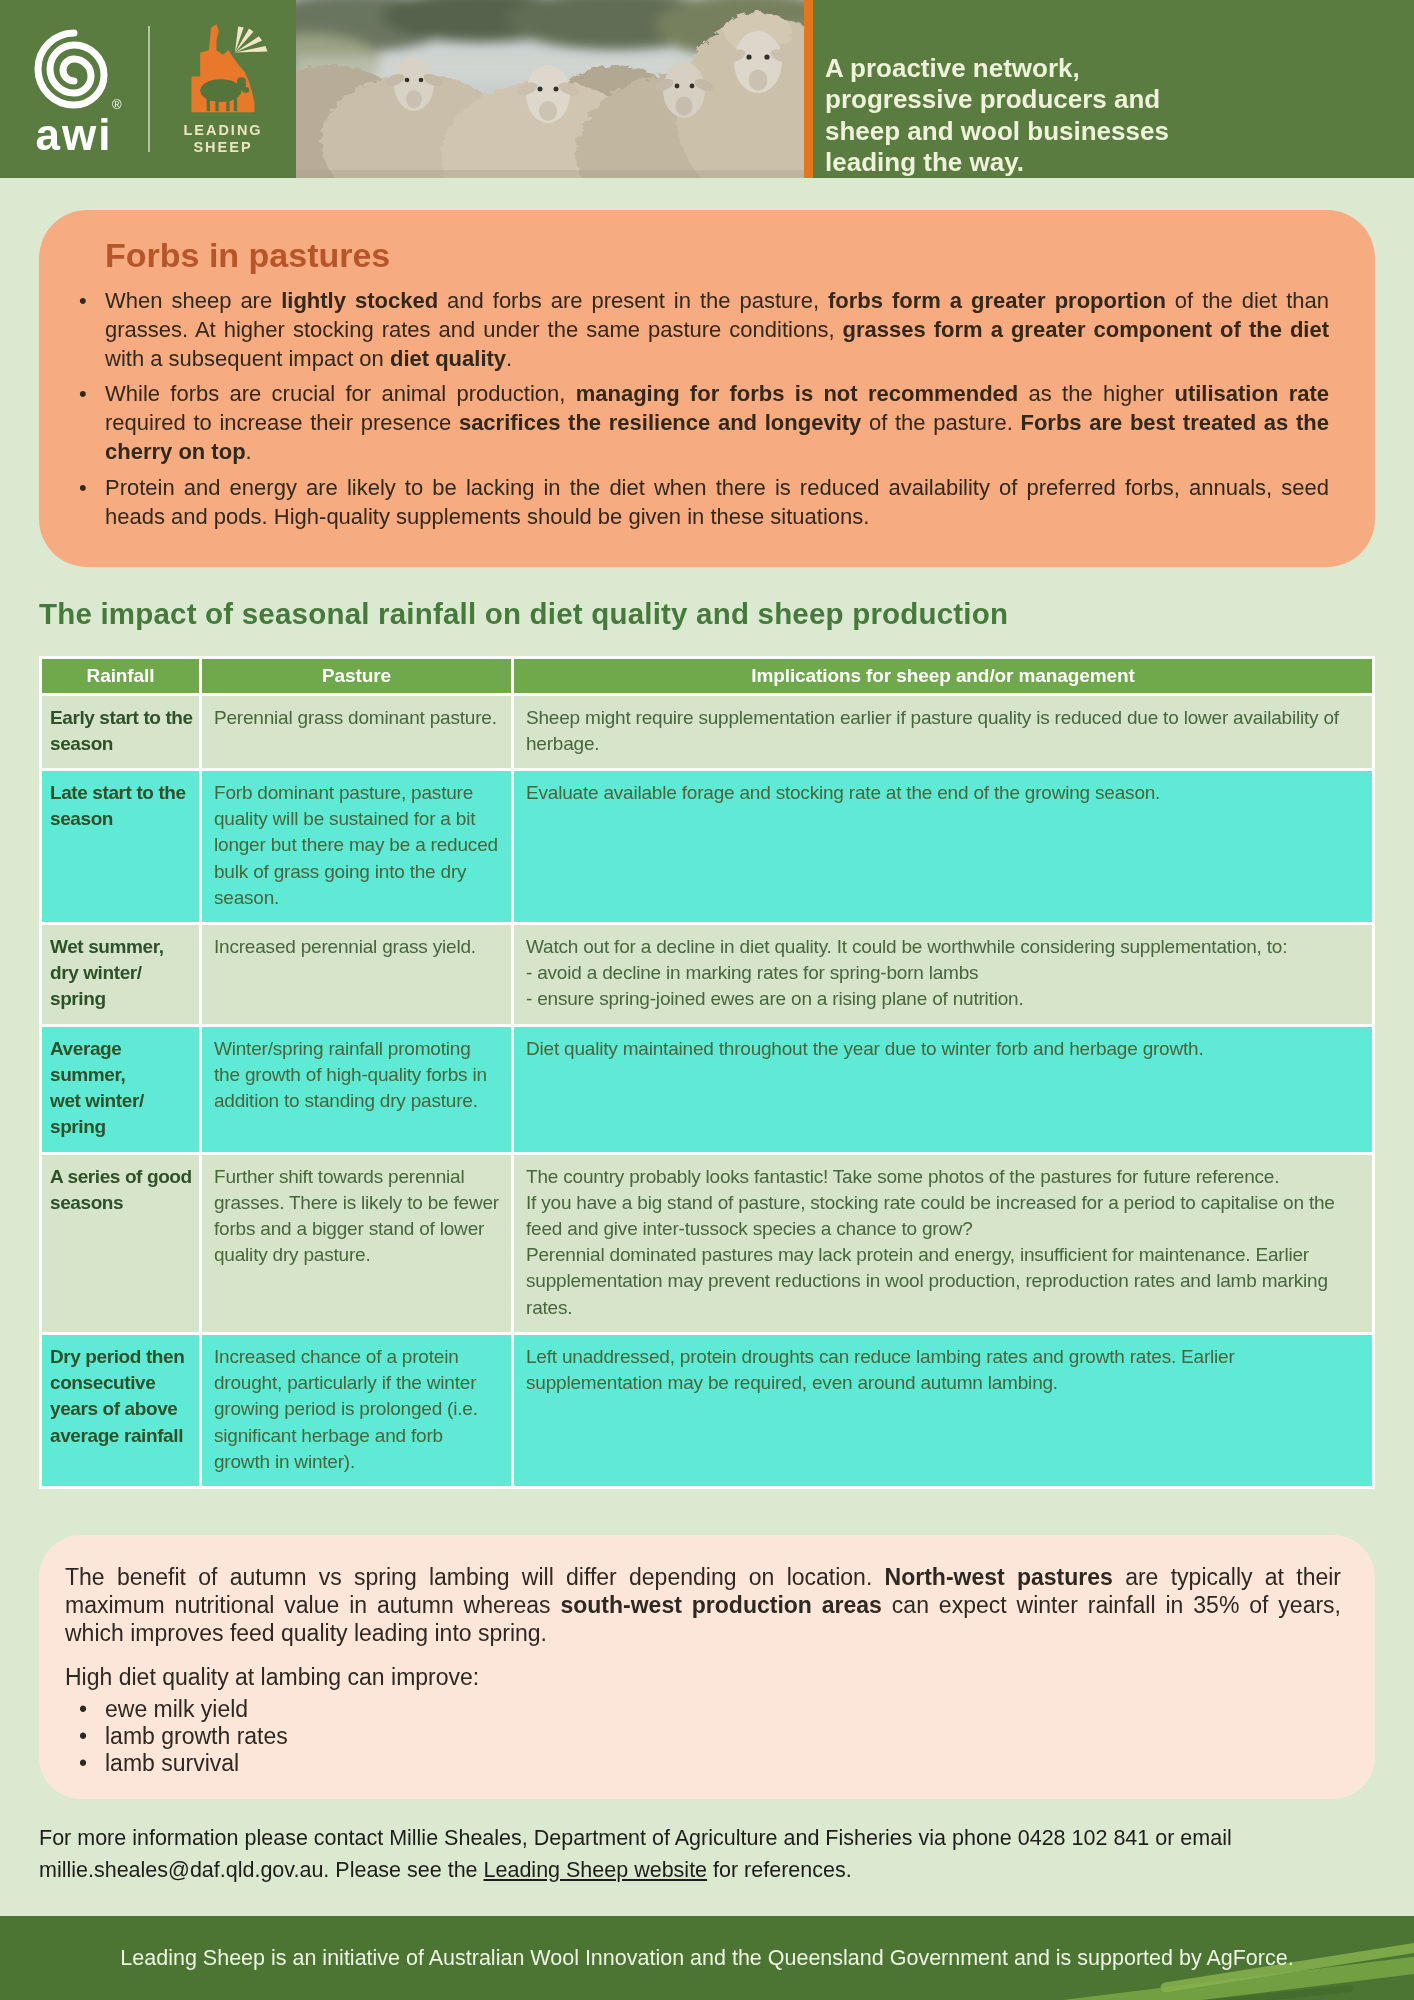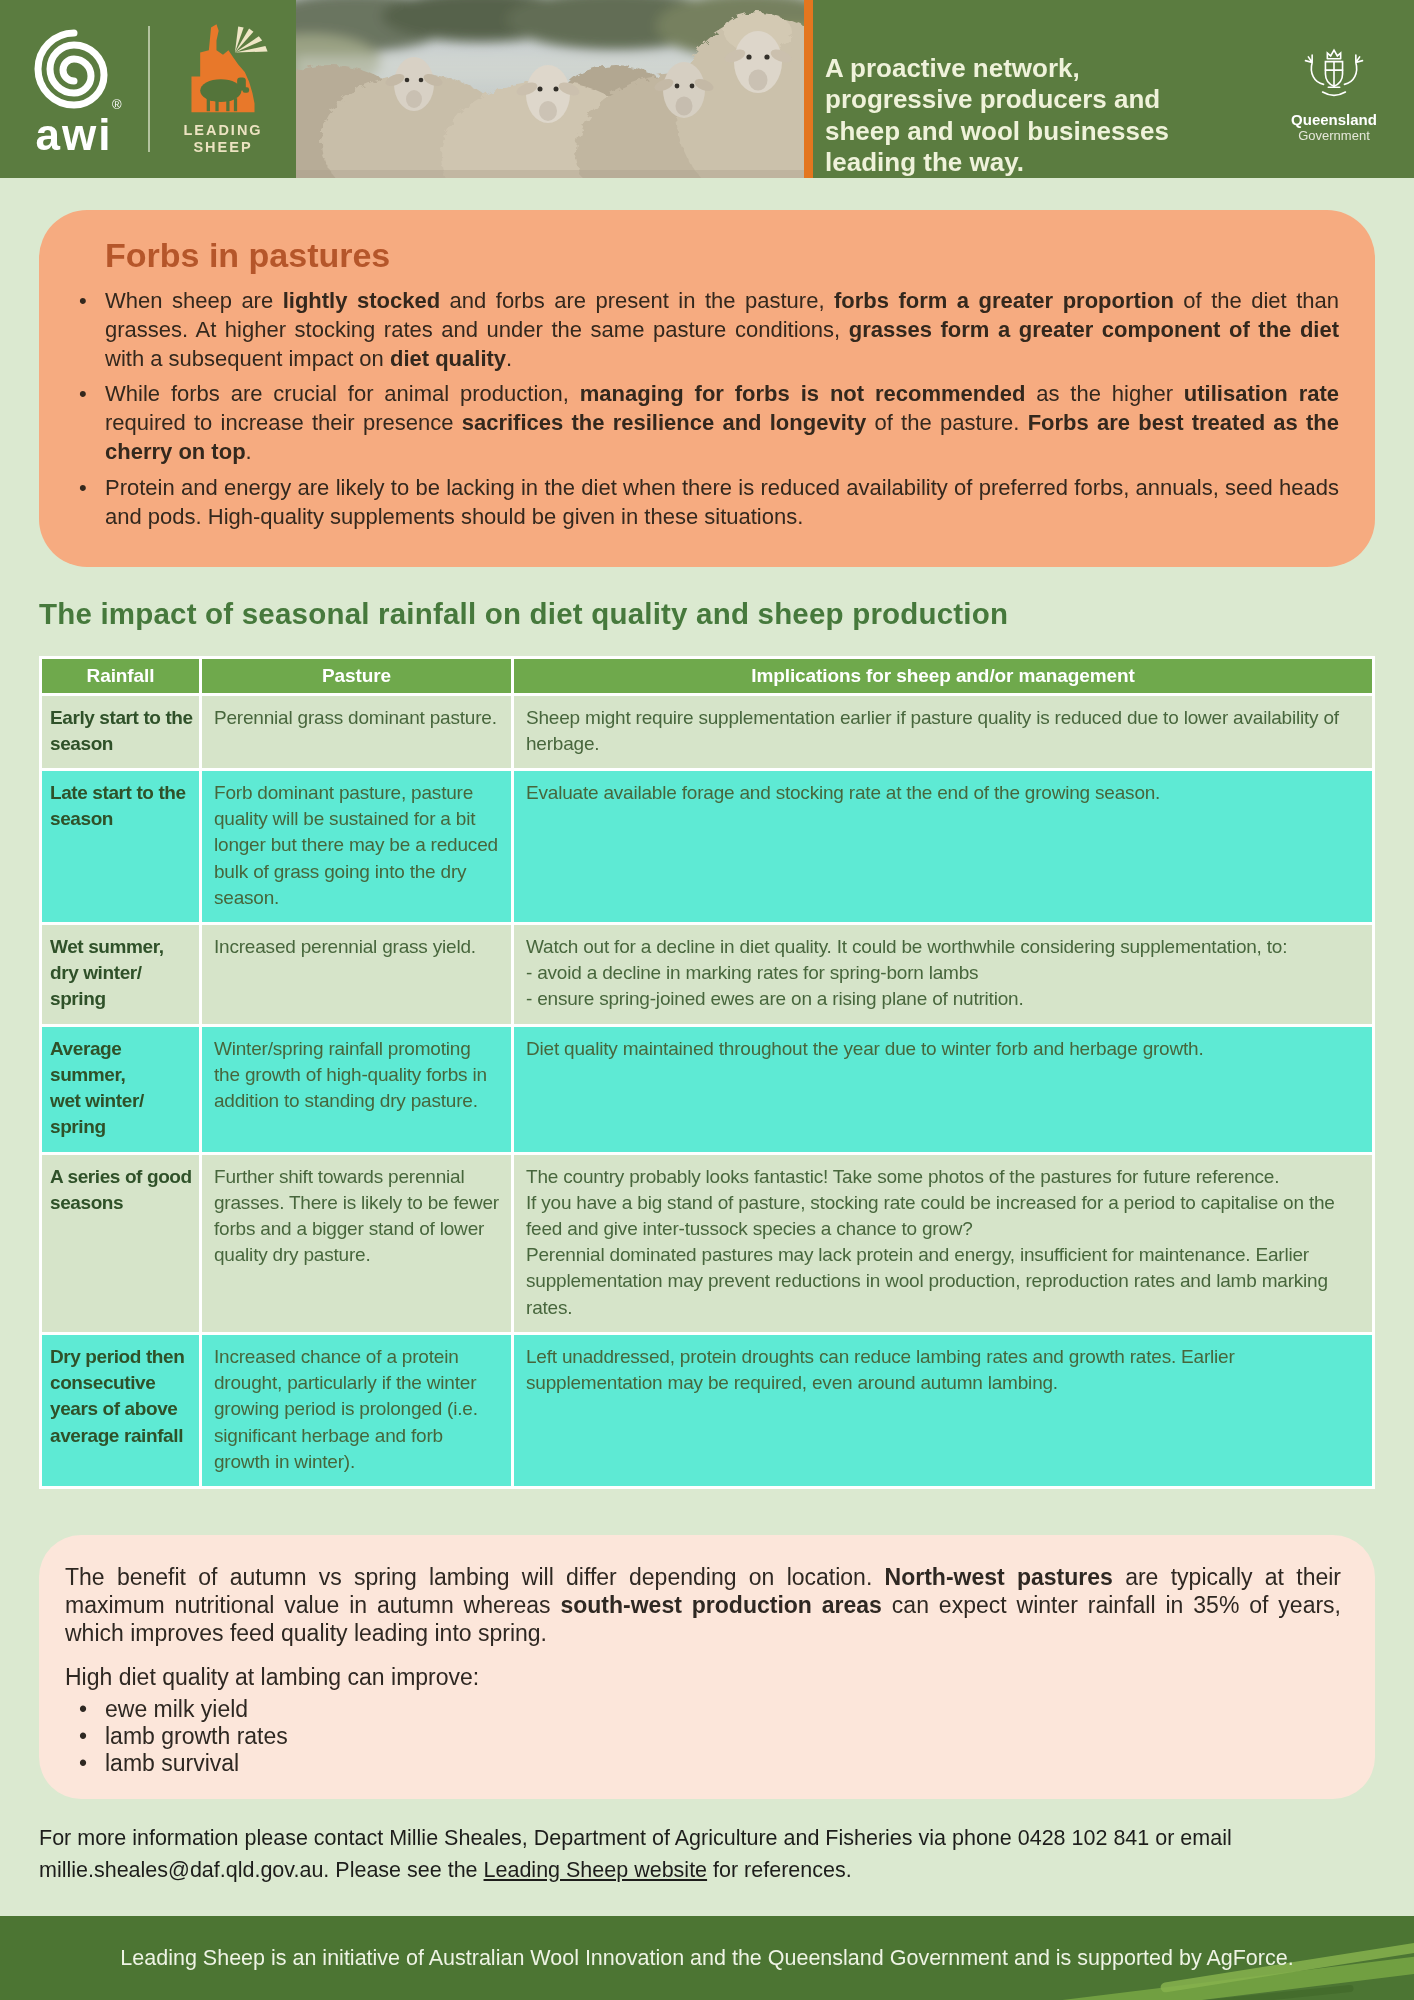--- a/index.html
+++ b/index.html
@@ -21,21 +21,21 @@
   .accent-stripe { width:9px; background:#e4761f; flex:none; }
   .tagline-wrap { flex:1; display:flex; align-items:flex-end; padding-left:12px; }
   .tagline { color:#eff2da; font-weight:bold; font-size:26px; line-height:1.2; width:352px; }
   .qld-block { width:150px; display:flex; flex-direction:column; align-items:center; justify-content:center; padding-right:10px; }
   .qld-name { color:#ffffff; font-weight:bold; font-size:15px; line-height:1.15; }
   .qld-sub { color:#e6e8da; font-size:13px; line-height:1.2; }
 
   
   .content { padding:0 39px; }
 
-  .forbs-box { margin-top:32px; background:#f6ab80; border-radius:48px; padding:26px 36px 28px 28px; }
+  .forbs-box { margin-top:32px; background:#f6ab80; border-radius:48px; padding:26px 46px 28px 28px; }
   .forbs-title { color:#b5562a; font-size:34px; font-weight:bold; margin:0 0 12px 38px; }
   .fb-bullet { display:flex; margin:7px 0 7px 12px; color:#33281d; font-size:22px; line-height:1.31; }
   .fb-marker { width:26px; flex:none; }
   .fb-text { flex:1; text-align:justify; }
 
   .section-heading { color:#46793c; font-size:29.5px; font-weight:bold; margin:30px 0 25px 0; letter-spacing:.2px; }
 
   table.rain { border-collapse:collapse; width:1336px; table-layout:fixed; }
   .rain th {
     background:#6fa94c; color:#ffffff; font-size:19px; font-weight:bold;
@@ -181,35 +181,20 @@
       <rect x="0" y="170" width="508" height="8" fill="#a99f8a" opacity="0.35"></rect>
     </svg>
   </div>
 
   <div class="accent-stripe"></div>
 
   <div class="tagline-wrap">
     <div class="tagline">A proactive network, progressive producers and sheep and wool businesses leading the way.</div>
   </div>
 
-  <div class="qld-block">
-    <svg width="78" height="76" viewBox="0 0 80 80">
-      <g fill="none" stroke="#ffffff" stroke-width="1.7" stroke-linecap="round">
-        <path d="M31 28 h18 v13 q0 9 -9 13 q-9 -4 -9 -13 z"></path>
-        <path d="M31 37 h18 M40 28 v26"></path>
-        <path d="M33 25 h14 M33 25 v-6 l3.5 3 l3.5 -6 l3.5 6 l3.5 -3 v6"></path>
-        <path d="M29 52 C19 50 14 40 17 29 M17 29 l-4 -6 M17 29 l-7 -2 M17 29 l0 -8"></path>
-        <path d="M51 52 C61 50 66 40 63 29 M63 29 l4 -6 M63 29 l7 -2 M63 29 l0 -8"></path>
-        <path d="M28 60 q12 7 24 0"></path>
-        <path d="M34 55 h12"></path>
-      </g>
-    </svg>
-    <div class="qld-name">Queensland</div>
-    <div class="qld-sub">Government</div>
-  </div>
 </div>
 
 <div class="content">
 
   <div class="forbs-box">
     <div class="forbs-title">Forbs in pastures</div>
 
     <div class="fb-bullet">
       <span class="fb-marker">•</span>
       <span class="fb-text"><span>When sheep are </span><span style="font-weight: 700;">lightly stocked</span><span> and forbs are present in the pasture, </span><span style="font-weight: 700;">forbs form a greater proportion</span><span> of the diet than grasses. At higher stocking rates and under the same pasture conditions, </span><span style="font-weight: 700;">grasses form a greater component of the diet</span><span> with a subsequent impact on </span><span style="font-weight: 700;">diet quality</span><span>.</span></span>

